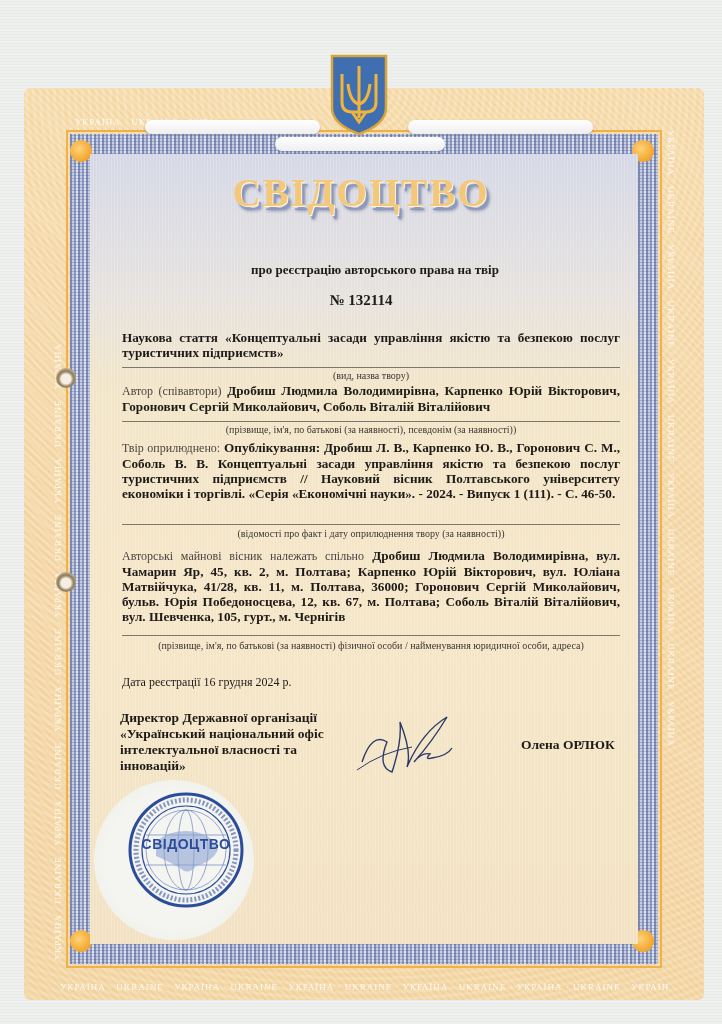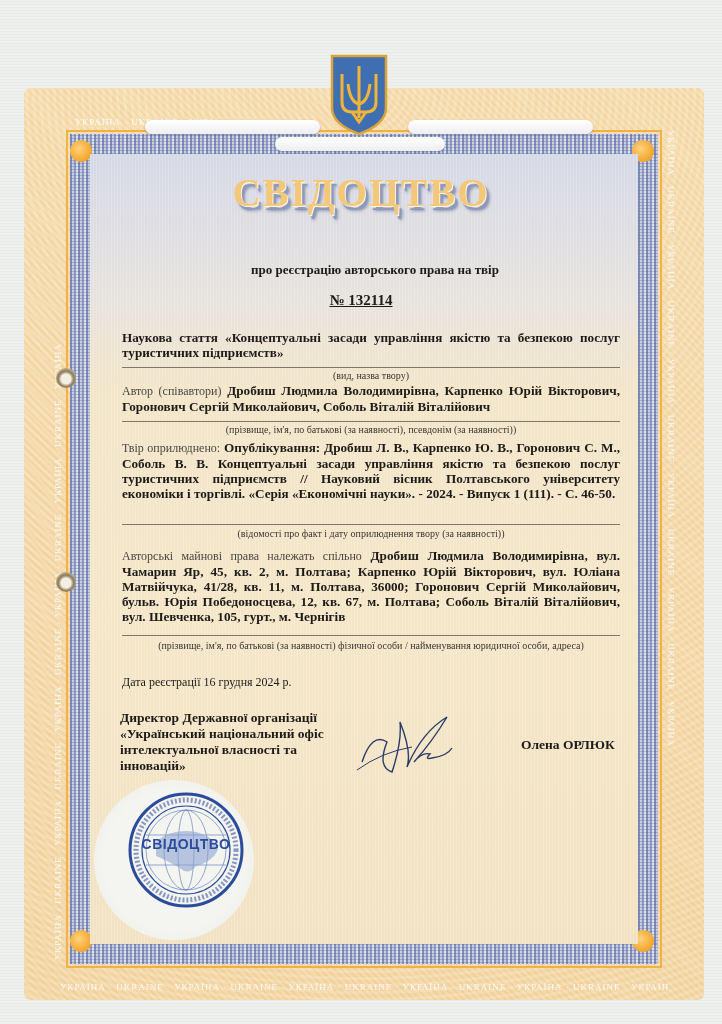--- a/index.html
+++ b/index.html
@@ -62,21 +62,21 @@
   .plate { position: absolute; height: 14px; border-radius: 7px;
     background: linear-gradient(180deg, #ffffff, #eeeeee); box-shadow: 0 1px 2px rgba(90,100,140,.5); }
 
   .svidotstvo { position: absolute; left: 0; width: 722px; top: 170px; text-align: center;
     font-size: 39px; font-weight: bold; letter-spacing: 2px; color: #f3c87a;
     text-shadow: 1px 1px 0 #fff4da, 3px 4px 0 #8d9ac0, 4px 5px 3px rgba(60,70,110,.5); }
 
   .subtitle { position: absolute; left: 0; width: 722px; top: 262px; text-align: center;
     font-size: 13px; font-weight: bold; padding-left: 28px; }
   .number { position: absolute; left: 0; width: 722px; top: 292px; text-align: center;
-    font-size: 15px; font-weight: bold; text-decoration: underline; }
+    font-size: 15px; font-weight: bold; }
 
   .block { position: absolute; left: 122px; width: 498px; font-size: 13.2px; line-height: 15px;
     text-align: justify; }
   .block b { font-weight: bold; }
   .lbl { font-weight: normal; color: #4a4540; font-size: 12px; }
   .rule { position: absolute; left: 122px; width: 498px; height: 1px; background: #7d776e; }
   .caption { position: absolute; left: 122px; width: 498px; text-align: center; font-size: 10px; color: #3a3530; }
 
   .reg-date { position: absolute; left: 122px; top: 675px; font-size: 12px; }
   .director { position: absolute; left: 120px; top: 710px; width: 240px; font-size: 13.5px; line-height: 16px; font-weight: bold; }
@@ -148,21 +148,21 @@
   <div class="caption" style="top:424px">(прізвище, ім'я, по батькові (за наявності), псевдонім (за наявності))</div>
 
   <div class="block" style="top:440px">
     <span class="lbl">Твір оприлюднено:</span>
     <b>Опублікування: Дробиш Л. В., Карпенко Ю. В., Горонович С. М., Соболь В. В. Концептуальні засади управління якістю та безпекою послуг туристичних підприємств // Науковий вісник Полтавського університету економіки і торгівлі. «Серія «Економічні науки». - 2024. - Випуск 1 (111). - С. 46-50.</b>
   </div>
   <div class="rule" style="top:524px"></div>
   <div class="caption" style="top:528px">(відомості про факт і дату оприлюднення твору (за наявності))</div>
 
   <div class="block" style="top:548px">
-    <span class="lbl">Авторські майнові права належать спільно</span>
+    <span class="lbl">Авторські майнові вісник належать спільно</span>
     <b>Дробиш Людмила Володимирівна, вул. Чамарин Яр, 45, кв. 2, м. Полтава; Карпенко Юрій Вікторович, вул. Юліана Матвійчука, 41/28, кв. 11, м. Полтава, 36000; Горонович Сергій Миколайович, бульв. Юрія Победоносцева, 12, кв. 67, м. Полтава; Соболь Віталій Віталійович, вул. Шевченка, 105, гурт., м. Чернігів</b>
   </div>
   <div class="rule" style="top:635px"></div>
   <div class="caption" style="top:640px">(прізвище, ім'я, по батькові (за наявності) фізичної особи / найменування юридичної особи, адреса)</div>
 
   <div class="reg-date">Дата реєстрації 16 грудня 2024 р.</div>
 
   <div class="director">Директор Державної організації «Український національний офіс інтелектуальної власності та інновацій»</div>
 
   <svg class="signature" viewBox="0 0 110 66">

